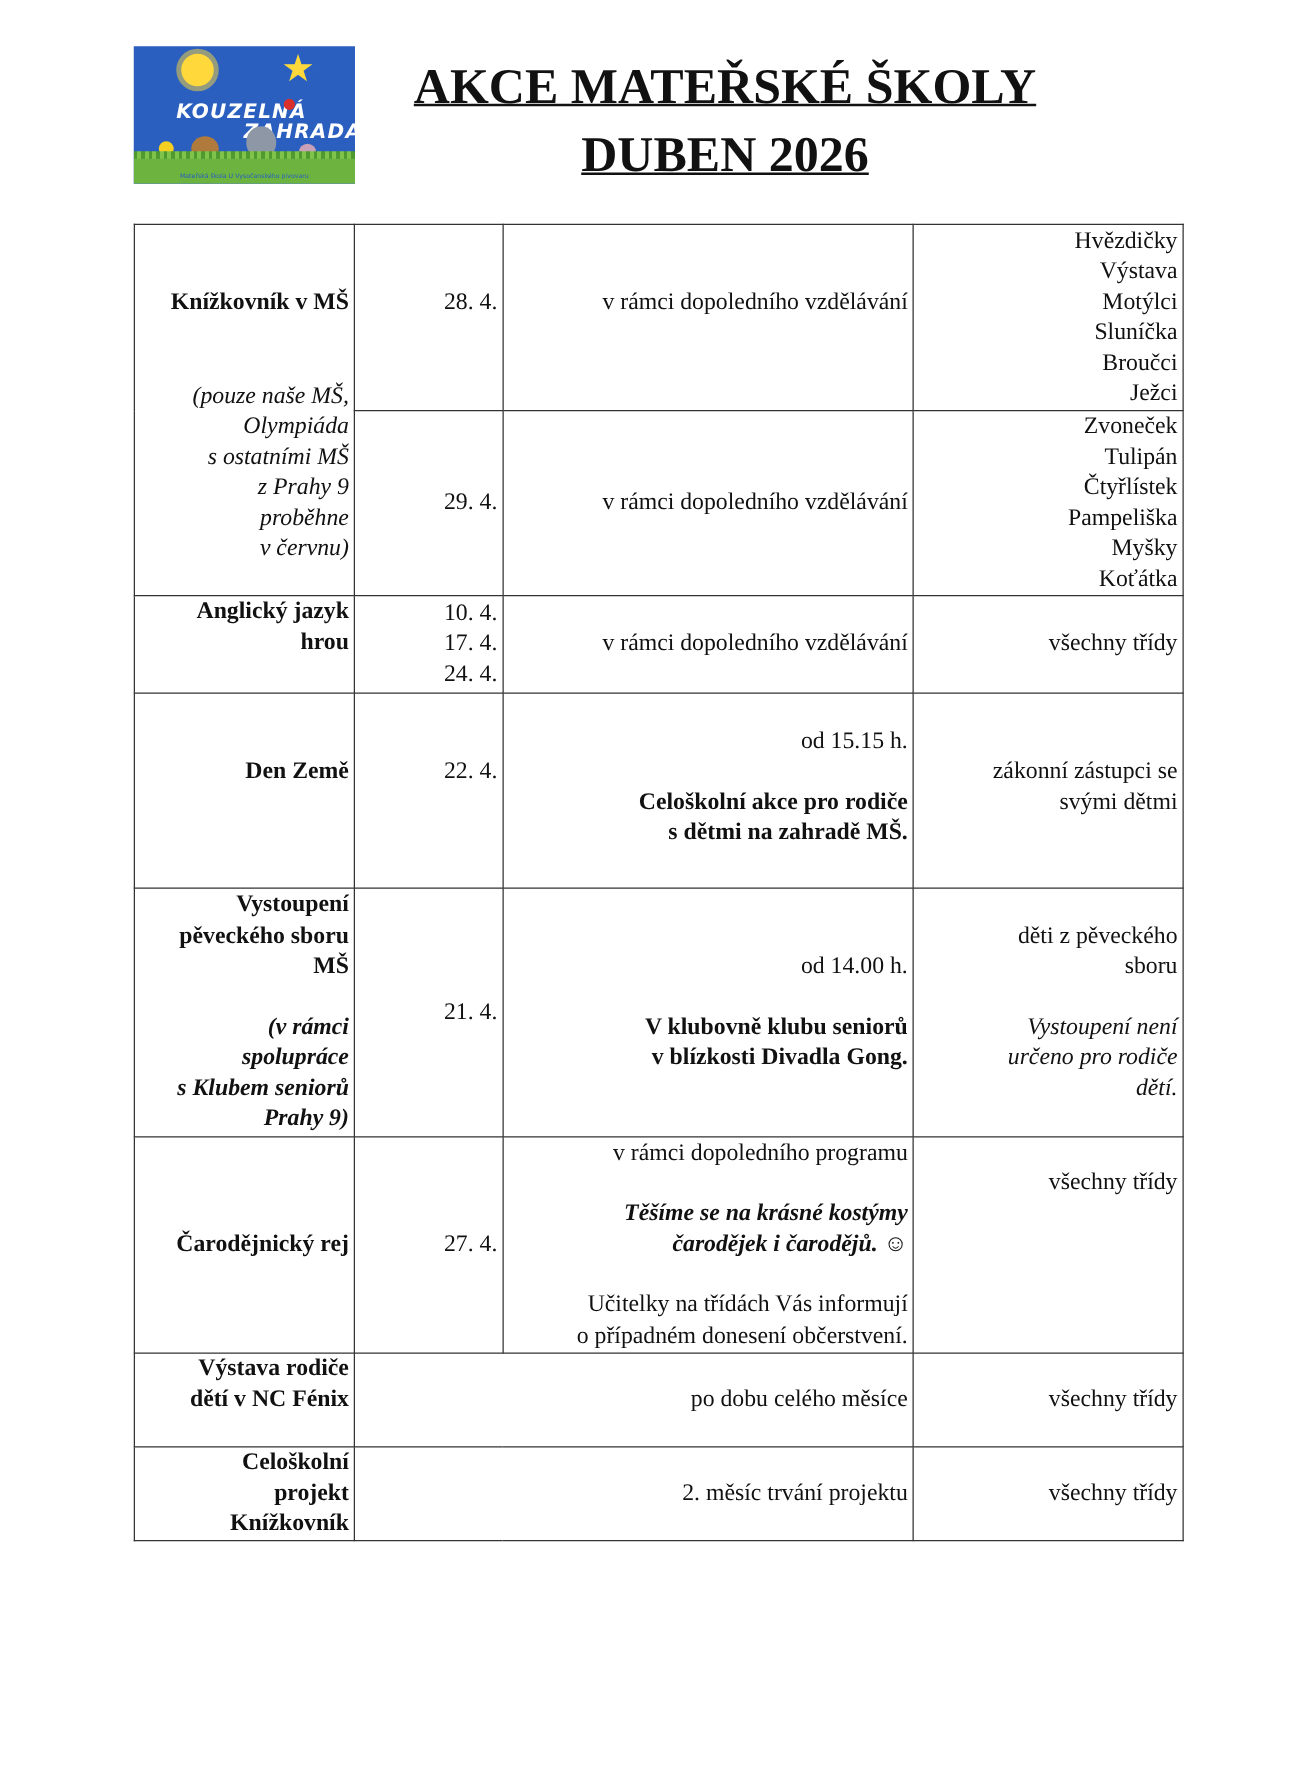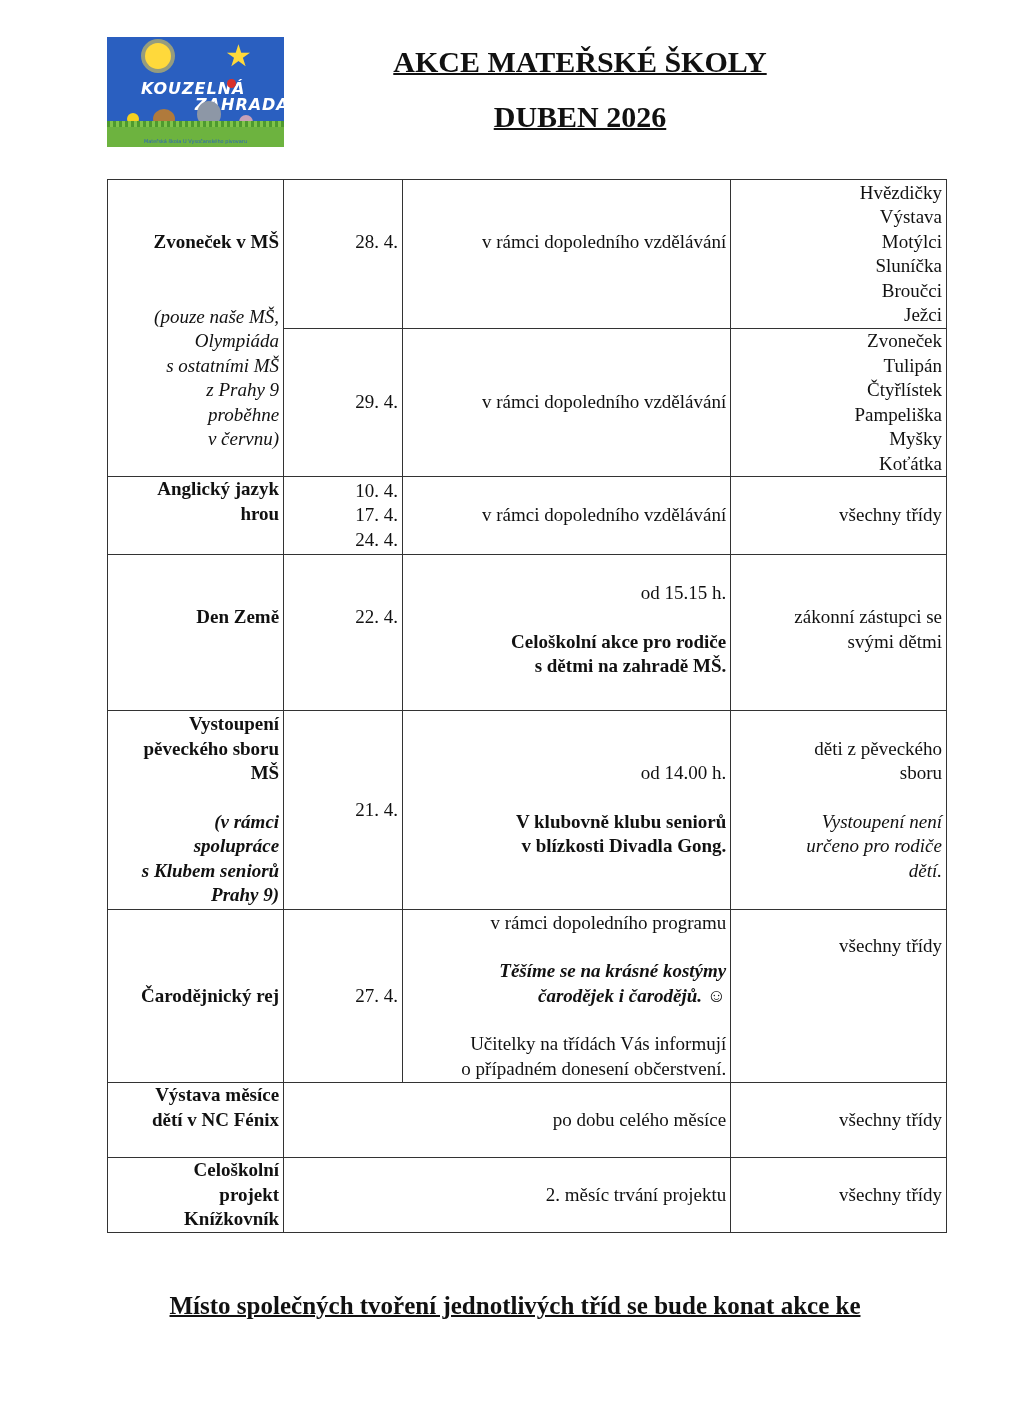--- a/index.html
+++ b/index.html
@@ -8,21 +8,21 @@
   .logo .grass { position: absolute; left: 0; right: 0; bottom: 0; height: 20px; background: #6db33f; }
   .logo .grassline { position: absolute; left: 0; right: 0; bottom: 18px; height: 8px; background: repeating-linear-gradient(90deg,#4e9a2e 0 3px,#7fc34a 3px 6px); }
   .logo .sun { position: absolute; left: 38px; top: 6px; width: 26px; height: 26px; border-radius: 50%; background: #ffd93b; box-shadow: 0 0 0 4px rgba(255,217,59,0.5); }
   .logo .star { position: absolute; left: 118px; top: 4px; font-size: 30px; color: #ffd93b; line-height: 1; }
   .logo .title1, .logo .title2 { position: absolute; color: #fff; font-family: "DejaVu Sans", sans-serif; font-size: 16px; font-weight: bold; font-style: italic; letter-spacing: 1px; }
   .logo .title1 { left: 34px; top: 42px; }
   .logo .title2 { left: 88px; top: 58px; }
   .logo .sub { position: absolute; left: 0; right: 0; bottom: 3px; text-align: center; color: #2a5fc0; font-size: 5px; font-family: "DejaVu Sans", sans-serif; }
   .logo .critter { position: absolute; border-radius: 50%; }
 
-  .heading { position: absolute; left: 330px; width: 500px; text-align: center; font-weight: bold; font-size: 30px; text-decoration: underline; text-decoration-thickness: 2px; }
+  .heading { position: absolute; left: 330px; width: 500px; text-align: center; font-weight: bold; font-size: 40px; text-decoration: underline; text-decoration-thickness: 2px; }
   .h1 { top: 45px; }
   .h2 { top: 100px; }
 
   table.events { position: absolute; left: 107px; top: 179px; width: 840px; border-collapse: collapse; font-size: 19px; }
   table.events td { border: 1px solid #333; text-align: right; vertical-align: middle; padding: 0 4px; line-height: 24.5px; }
   .col1 { width: 169px; }
   .col2 { width: 114px; }
   .col3 { width: 315px; }
   .col4 { width: 207px; }
   .b { font-weight: bold; }
@@ -58,21 +58,21 @@
   <colgroup>
     <col class="col1">
       <col class="col2">
       <col class="col3">
       <col class="col4">
   </colgroup>
 
   <tbody>
       <tr style="height:149px;">
     <td rowspan="2" style="vertical-align:top; padding-top:50px;">
-      <div class="b">Zvoneček v MŠ</div>
+      <div class="b">Knížkovník v MŠ</div>
       <div style="height:50px;"></div>
       <div class="i">
         <div>(pouze naše MŠ,</div>
         <div>Olympiáda</div>
         <div>s ostatními MŠ</div>
         <div>z Prahy 9</div>
         <div>proběhne</div>
         <div>v červnu)</div>
       </div>
     </td>
@@ -168,34 +168,33 @@
       <div class="bi">čarodějek i čarodějů. ☺</div>
       <div class="gap"></div>
       <div>Učitelky na třídách Vás informují</div>
       <div>o případném donesení občerstvení.</div>
     </td>
     <td style="vertical-align:top;padding-top:24px;">všechny třídy</td>
   </tr>
 
   <tr style="height:75px;">
     <td class="b" style="vertical-align:top;">
-      <div>Výstava měsíce</div>
+      <div>Výstava rodiče</div>
       <div>dětí v NC Fénix</div>
     </td>
     <td colspan="2" style="vertical-align:top;padding-top:25px;">po dobu celého měsíce</td>
     <td style="vertical-align:top;padding-top:25px;">všechny třídy</td>
   </tr>
 
   <tr style="height:75px;">
     <td class="b">
       <div>Celoškolní</div>
       <div>projekt</div>
       <div>Knížkovník</div>
     </td>
     <td colspan="2">2. měsíc trvání projektu</td>
     <td>všechny třídy</td>
   </tr>
 </tbody>
   </table>
 
 <div class="footer">
-  <div class="u">Místo společných tvoření jednotlivých tříd se bude konat akce ke</div>
 </div>
 
 </body></html>

